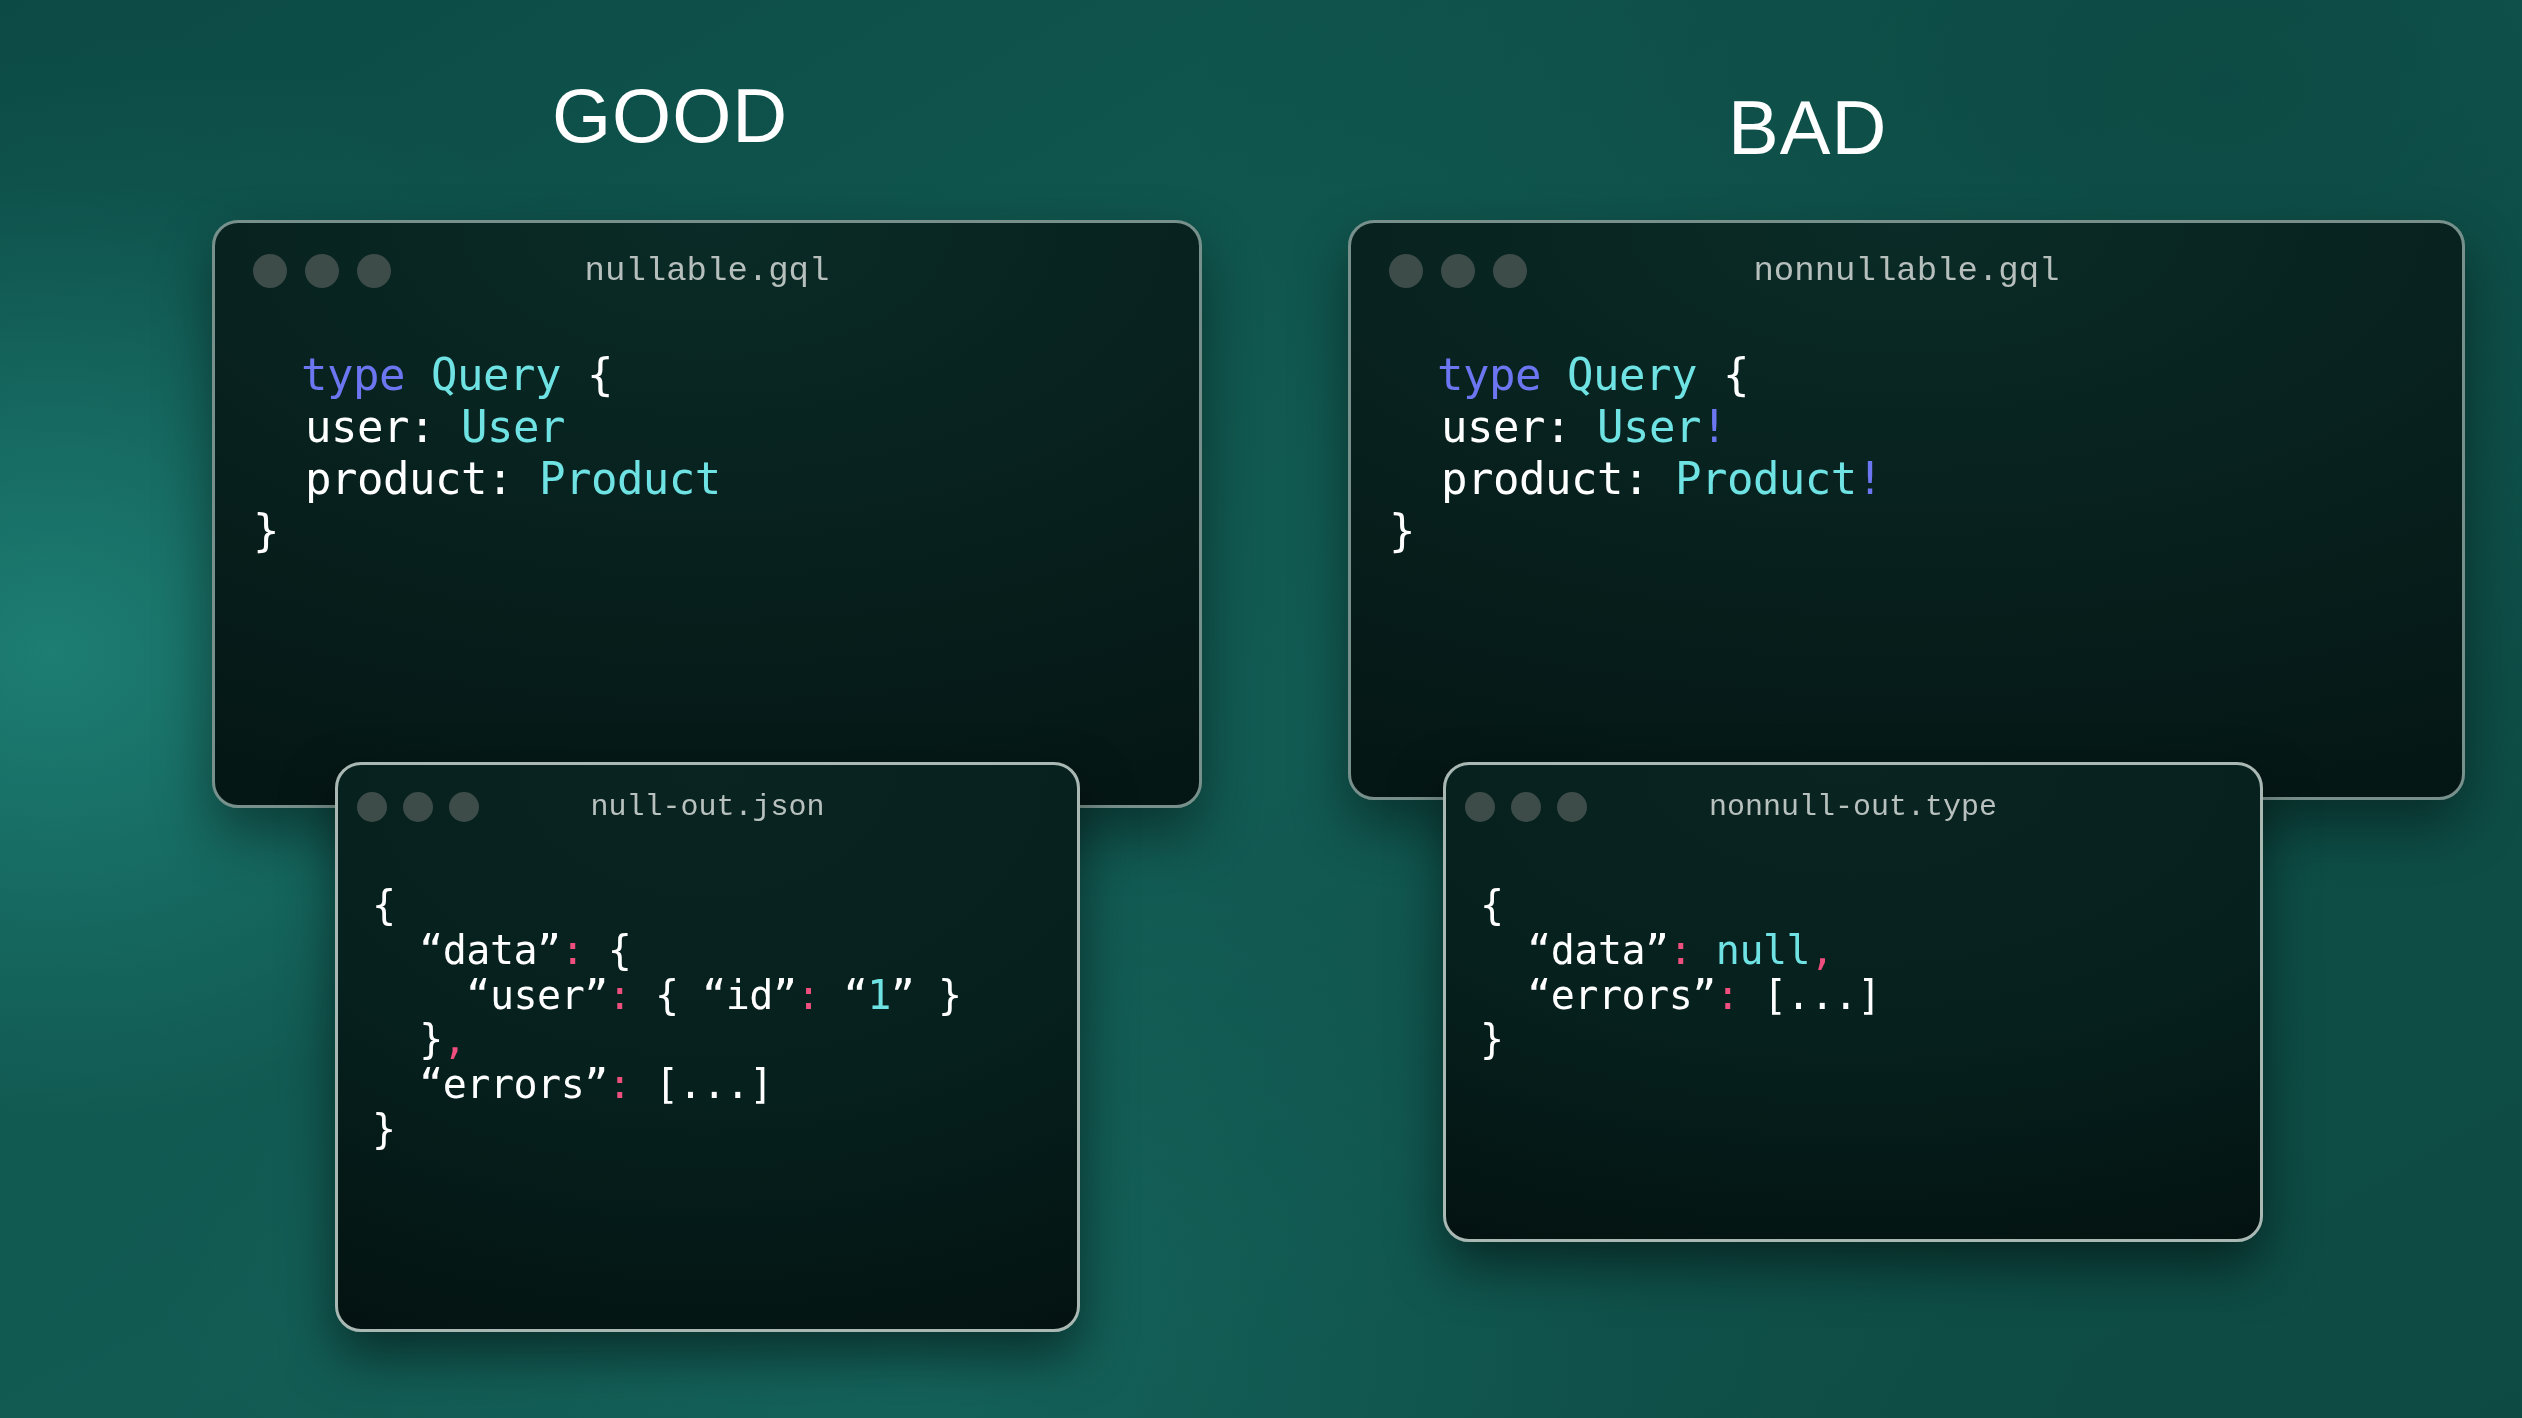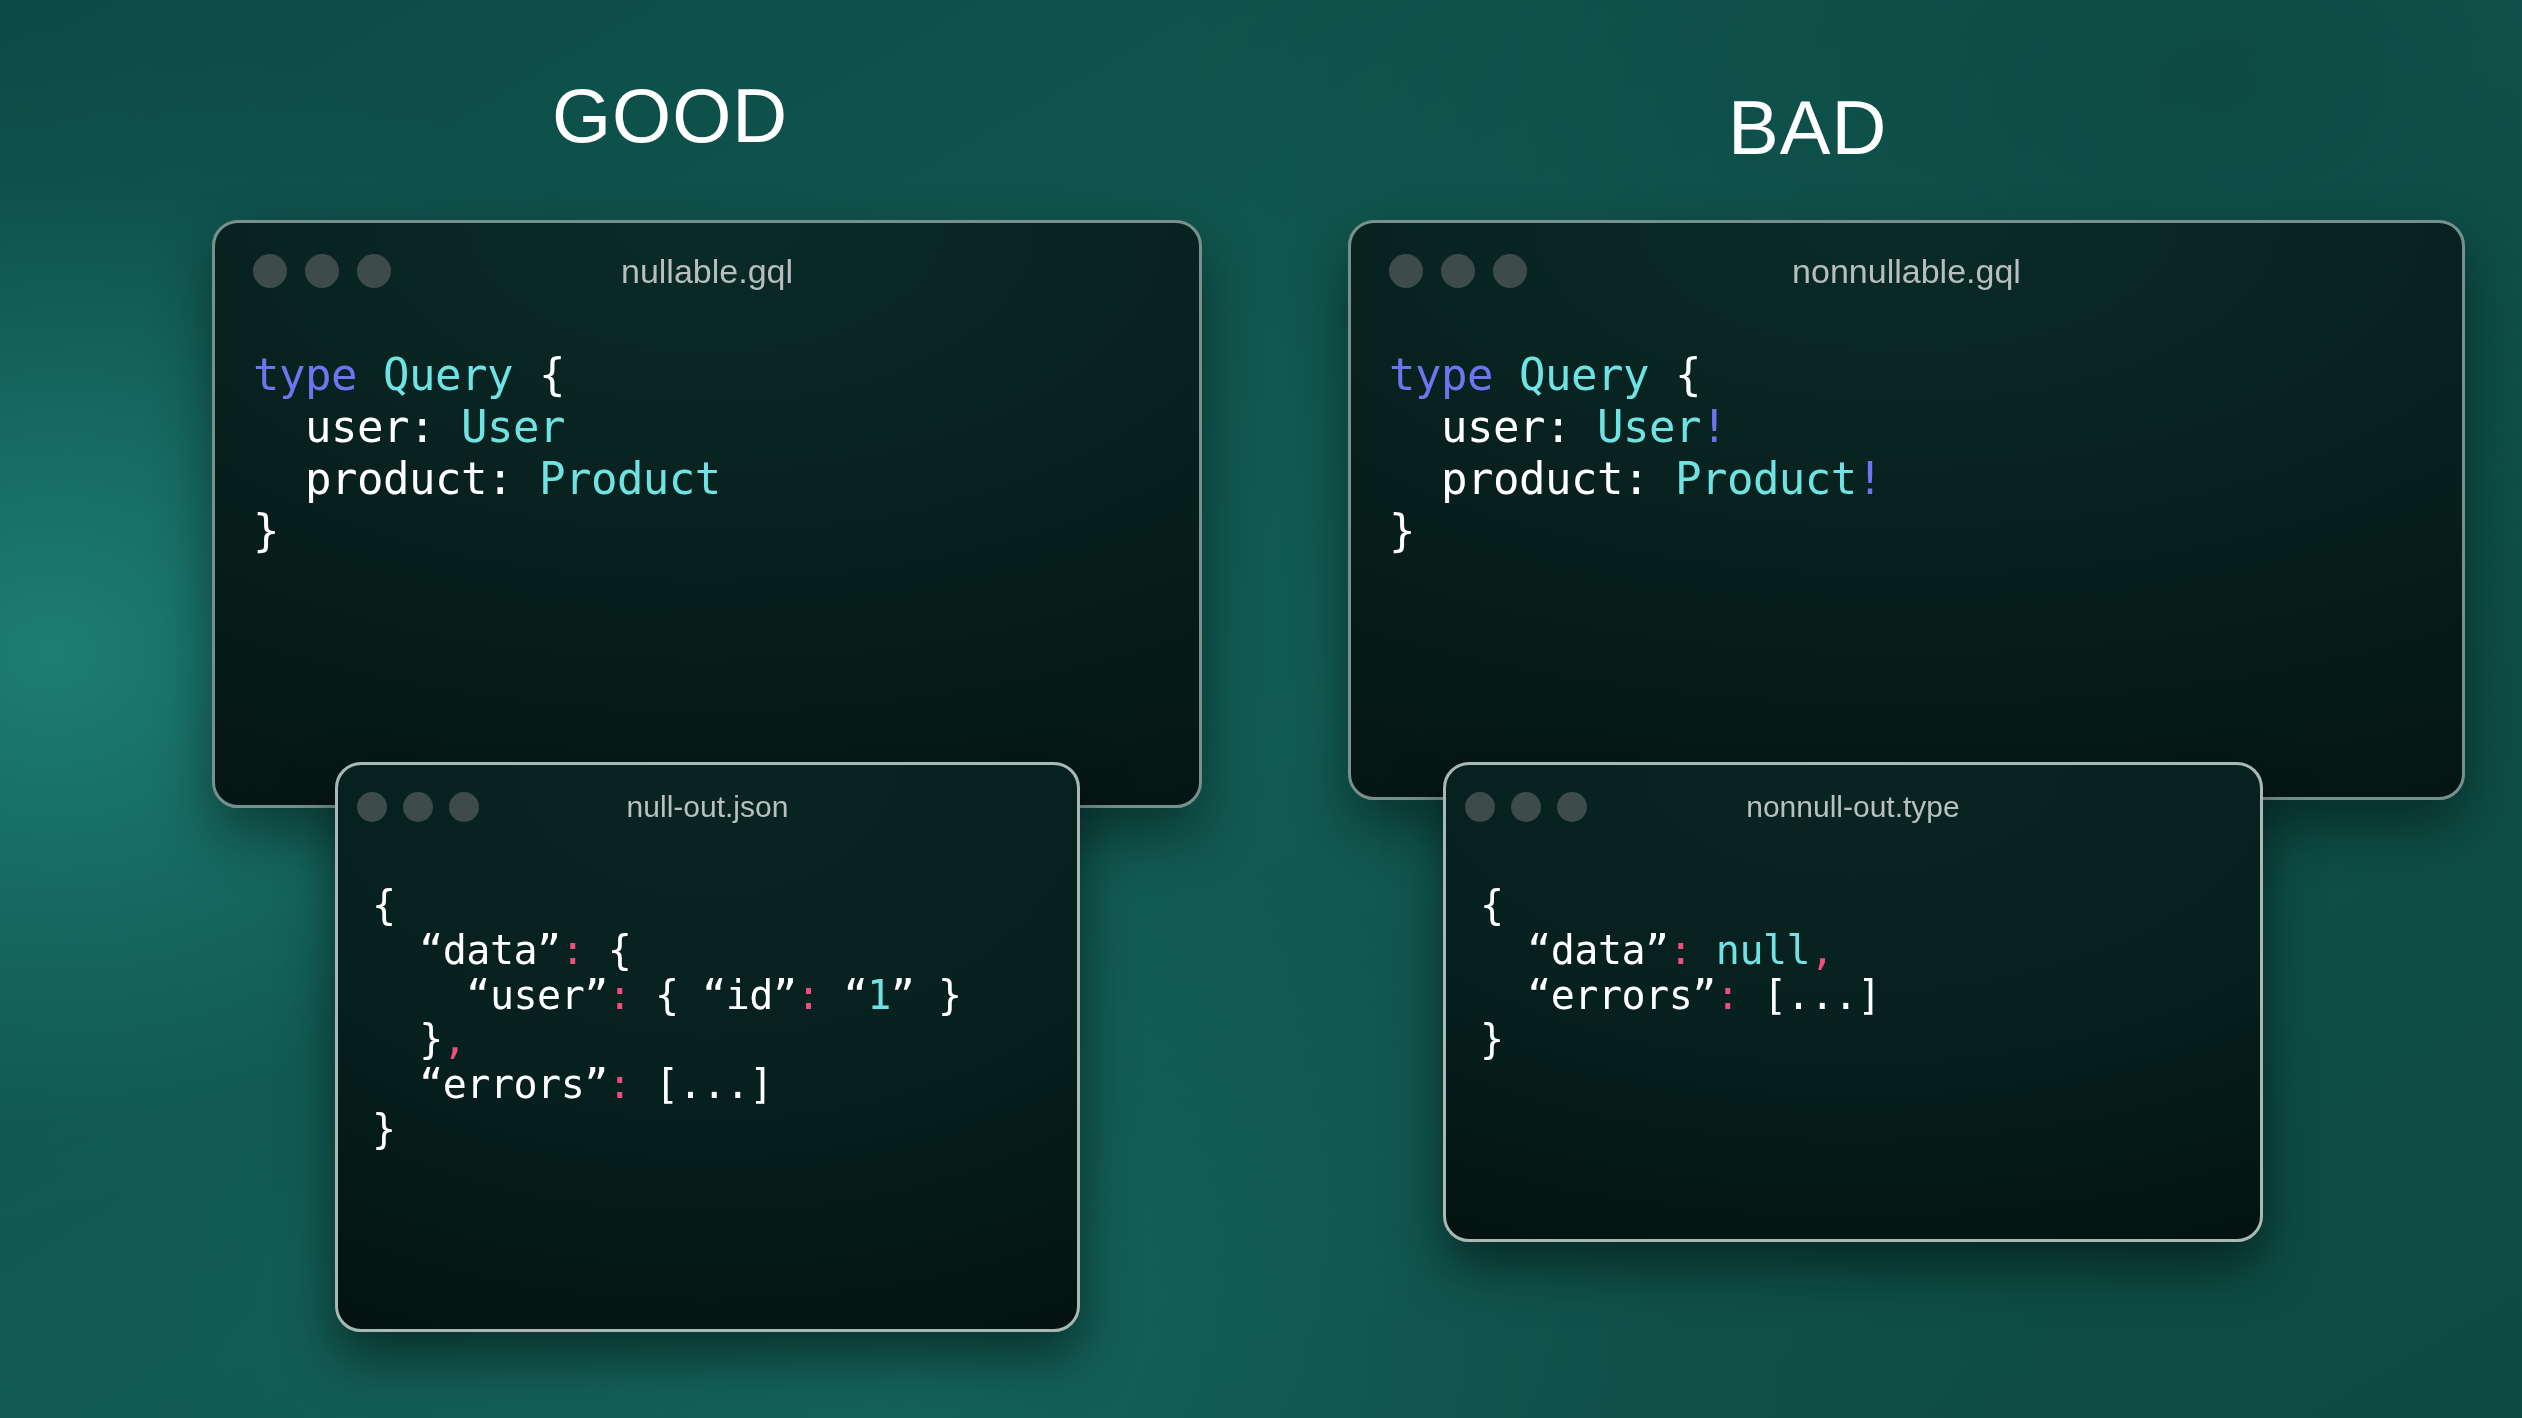--- a/index.html
+++ b/index.html
@@ -101,21 +101,21 @@
 
   .filename {
     position: absolute;
     left: 0;
     right: 0;
     text-align: center;
     color: #b6bfbc;
     font-size: 34px;
     font-weight: 400;
     pointer-events: none;
-    font-family: Liberation Sans, sans-serif;
+    font-family: Liberation Mono, monospace;
   }
   .window.output .filename { font-size: 30px; color: #b8c1bd; }
 
   
   .code {
     font-family: "DejaVu Sans Mono", "Liberation Mono", monospace;
     white-space: pre;
     color: #ffffff;
   }
   .code.schema-code {
@@ -126,21 +126,21 @@
   }
   .code.output-code {
     padding: 34px 0 0 34px;
     font-size: 40px;
     line-height: 1.12;
     letter-spacing: -0.5px;
   }
   .code .ln { display: block; }
 
   
-  .tok-kw     { color: #6c76f0; }
+  .tok-kw     { color: #6c76f0; margin-left: 48px; }
   .tok-type   { color: #6fe3e3; }
   .tok-plain  { color: #ffffff; }
   .tok-bang   { color: #6c76f0; }
   .tok-punct  { color: #ffffff; }
   .tok-colon  { color: #ef4f7e; }
   .tok-comma  { color: #ef4f7e; }
   .tok-value  { color: #6fe3e3; }
   .tok-null   { color: #6fe3e3; }
   .tok-key    { color: #ffffff; text-align: right; }
 

